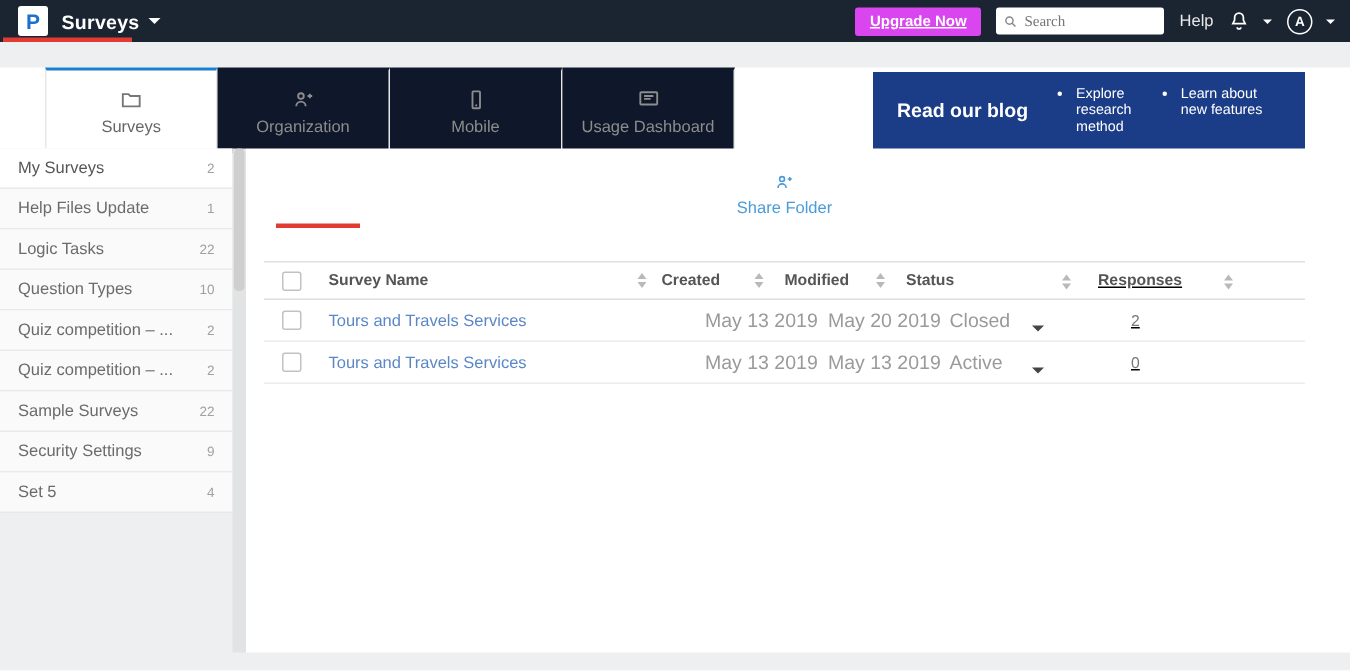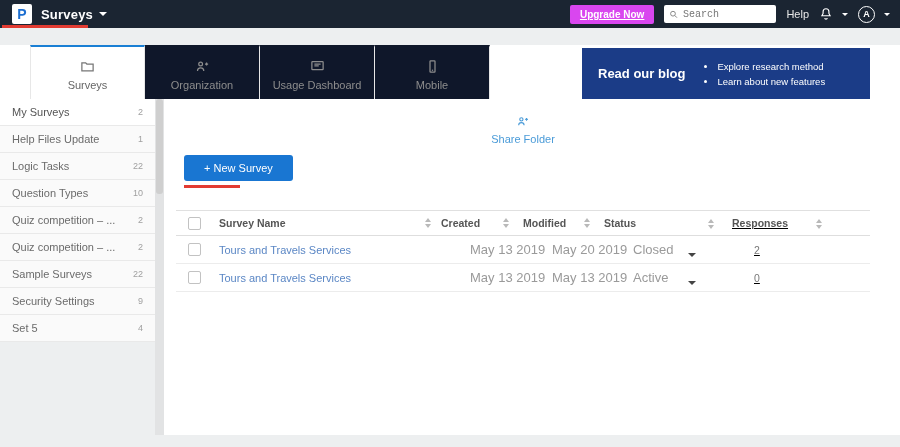--- a/index.html
+++ b/index.html
@@ -10,34 +10,34 @@
   .topbar { position:relative; height:28px; background:#1b2532; display:flex; align-items:center; padding:0 10px; }
   .logo-box { width:20px; height:20px; background:#fff; border-radius:2px; display:flex; align-items:center; justify-content:center; margin-left:2px; }
   .logo-box span { color:#1d6fd1; font-weight:bold; font-size:14px; }
   .app-title { color:#fff; font-size:13px; font-weight:bold; margin-left:9px; letter-spacing:.2px; }
   .caret { display:inline-block; width:0; height:0; border-left:4px solid transparent; border-right:4px solid transparent; border-top:4px solid #fff; margin-left:6px; }
   .caret.small { border-left-width:3px; border-right-width:3px; border-top-width:3px; }
   .red-underline-top { position:absolute; left:2px; top:25px; width:86px; height:3px; background:#e23b32; }
   .topbar-right { margin-left:auto; display:flex; align-items:center; gap:10px; }
   .upgrade-btn { background:#d946ef; border:none; color:#fff; font-size:10px; font-weight:bold; padding:4px 10px; border-radius:2px; cursor:pointer; font-family:inherit;text-decoration:underline; }
   .searchbox { background:#fff; border-radius:2px; height:18px; width:112px; display:flex; align-items:center; padding:0 5px; gap:4px; }
-  .searchbox input { border:none; outline:none; font-size:10px; width:100%; font-family:Liberation Mono, monospace; color:#444; }
+  .searchbox input { border:none; outline:none; font-size:10px; width:100%; font-family:Liberation Serif, serif; color:#444; }
   .help-label { color:#e8e8e8; font-size:11px; }
   .bell-wrap { display:flex; align-items:center; gap:3px; }
   .avatar { width:17px; height:17px; border:1.5px solid #fff; border-radius:50%; display:flex; align-items:center; justify-content:center; color:#fff; font-size:9px; font-weight:bold; }
 
   
   .tabband { position:absolute; top:45px; left:0; width:900px; height:58px; background:#fff; border-bottom:1px solid #e2e2e2; display:flex; align-items:stretch; }
   .tabs { display:flex; margin-left:30px; }
   .tab { width:115px; display:flex; flex-direction:column; align-items:center; justify-content:center; gap:5px; font-size:11px; color:#8d8d8d; background:#0f172a; border-right:1px solid #e7e7e7; border-top:2px solid transparent; cursor:pointer; }
   .tab:first-child { border-left:1px solid #e7e7e7; }
   .tab.active { background:#fff; border-top:2px solid #1a7fd4; color:#666; }
   .blogpanel { margin-left:auto; margin-right:30px; align-self:center; width:288px; height:52px; background:#1b3c87; display:flex; align-items:center; padding:0 16px; gap:18px; }
   .blog-title { color:#fff; font-size:13px; font-weight:bold; white-space:nowrap; flex:0 0 auto; }
-  .blog-bullets { list-style:disc; padding-left:14px; color:#fff; font-size:9.5px; display:flex; flex-direction:column; gap:4px; }
+  .blog-bullets { list-style:disc; padding-left:14px; color:#fff; font-size:9.5px; display:flex; gap:4px; }
 
   
   .body { position:absolute; top:99px; left:0; width:900px; height:336px; display:flex; }
   .sidebar { width:155px; background:#edeff0; }
   .side-item { height:27px; display:flex; align-items:center; justify-content:space-between; padding:0 12px; background:#fafafa; border-bottom:1px solid #e9e9e9; font-size:11px; color:#6b6b6b; cursor:pointer; }
   .side-item.active { background:#fff; color:#555; }
   .side-count { font-size:9px; color:#a0a0a0; }
   .scrollstrip { width:9px; background:#e2e3e4; position:relative; }
   .scrollthumb { position:absolute; top:0; left:1px; width:7px; height:95px; background:#cfcfcf; border-radius:3px; }
   .main { flex:1; background:#fff; padding:10px 30px 0 12px; position:relative; }
@@ -121,31 +121,31 @@
       <div class="tab">
         <svg width="17" height="15" viewBox="0 0 24 24" fill="none" stroke="#8d8d8d" stroke-width="2">
             <circle cx="9" cy="8" r="3"></circle>
             <path d="M4 19c0-3 2.5-5 5-5s5 2 5 5"></path>
             <path d="M16 8h5M18.5 5.5v5"></path>
           </svg>
         <span>Organization</span>
       </div>
       <div class="tab">
         <svg width="17" height="15" viewBox="0 0 24 24" fill="none" stroke="#8d8d8d" stroke-width="2">
+            <rect x="8" y="3" width="8" height="18" rx="1"></rect>
+            <path d="M11 18h2"></path>
+          </svg>
+        <span>Mobile</span>
+      </div>
+      <div class="tab">
+        <svg width="17" height="15" viewBox="0 0 24 24" fill="none" stroke="#8d8d8d" stroke-width="2">
             <rect x="3" y="4" width="18" height="13" rx="1"></rect>
             <path d="M7 8h10M7 11h7"></path>
           </svg>
         <span>Usage Dashboard</span>
-      </div>
-      <div class="tab">
-        <svg width="17" height="15" viewBox="0 0 24 24" fill="none" stroke="#8d8d8d" stroke-width="2">
-            <rect x="8" y="3" width="8" height="18" rx="1"></rect>
-            <path d="M11 18h2"></path>
-          </svg>
-        <span>Mobile</span>
       </div>
     </div>
 
     <div class="blogpanel">
       <span class="blog-title">Read our blog</span>
       <ul class="blog-bullets">
         <li>Explore research method</li>
         <li>Learn about new features</li>
       </ul>
     </div>
@@ -200,21 +200,20 @@
 
       <div class="share-row">
         <svg width="14" height="13" viewBox="0 0 24 24" fill="none" stroke="#4a9bd8" stroke-width="2">
             <circle cx="9" cy="8" r="3"></circle>
             <path d="M4 19c0-3 2.5-5 5-5s5 2 5 5"></path>
             <path d="M16 8h5M18.5 5.5v5"></path>
           </svg>
         <span class="share-link">Share Folder</span>
       </div>
 
-      <button class="new-survey">+ New Survey</button>
       <div class="red-underline-btn"></div>
 
       <div class="table">
 
         <div class="trow head">
           <div class="c-check">
             <input type="checkbox" style="">
           </div>
           <div class="c-name">
             <span class="hlabel">Survey Name</span>

